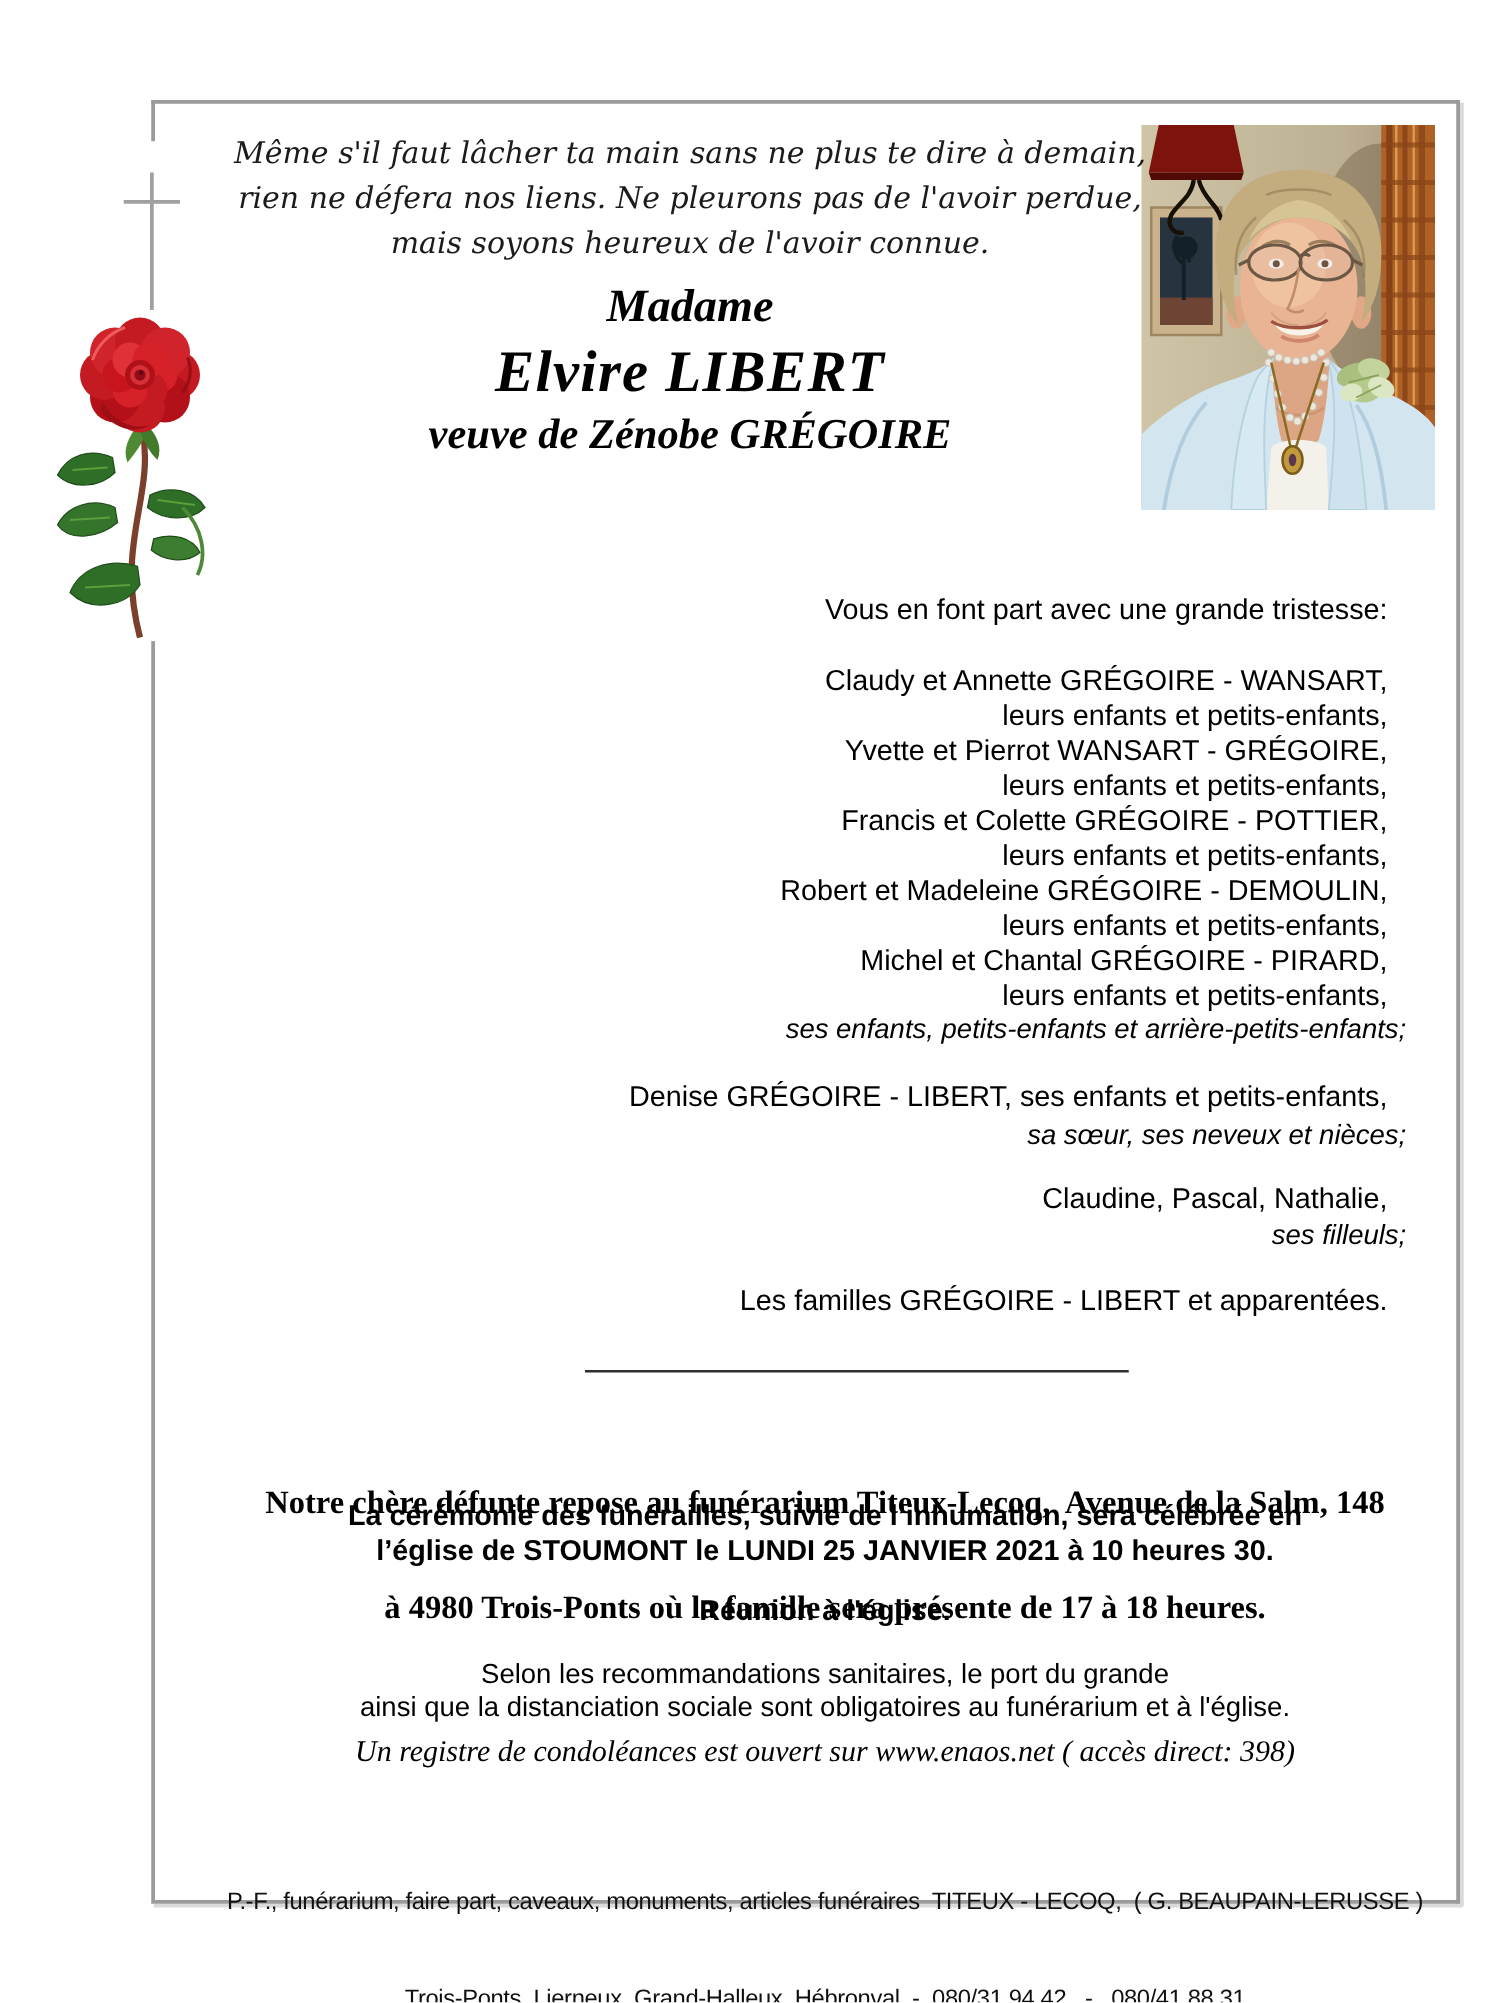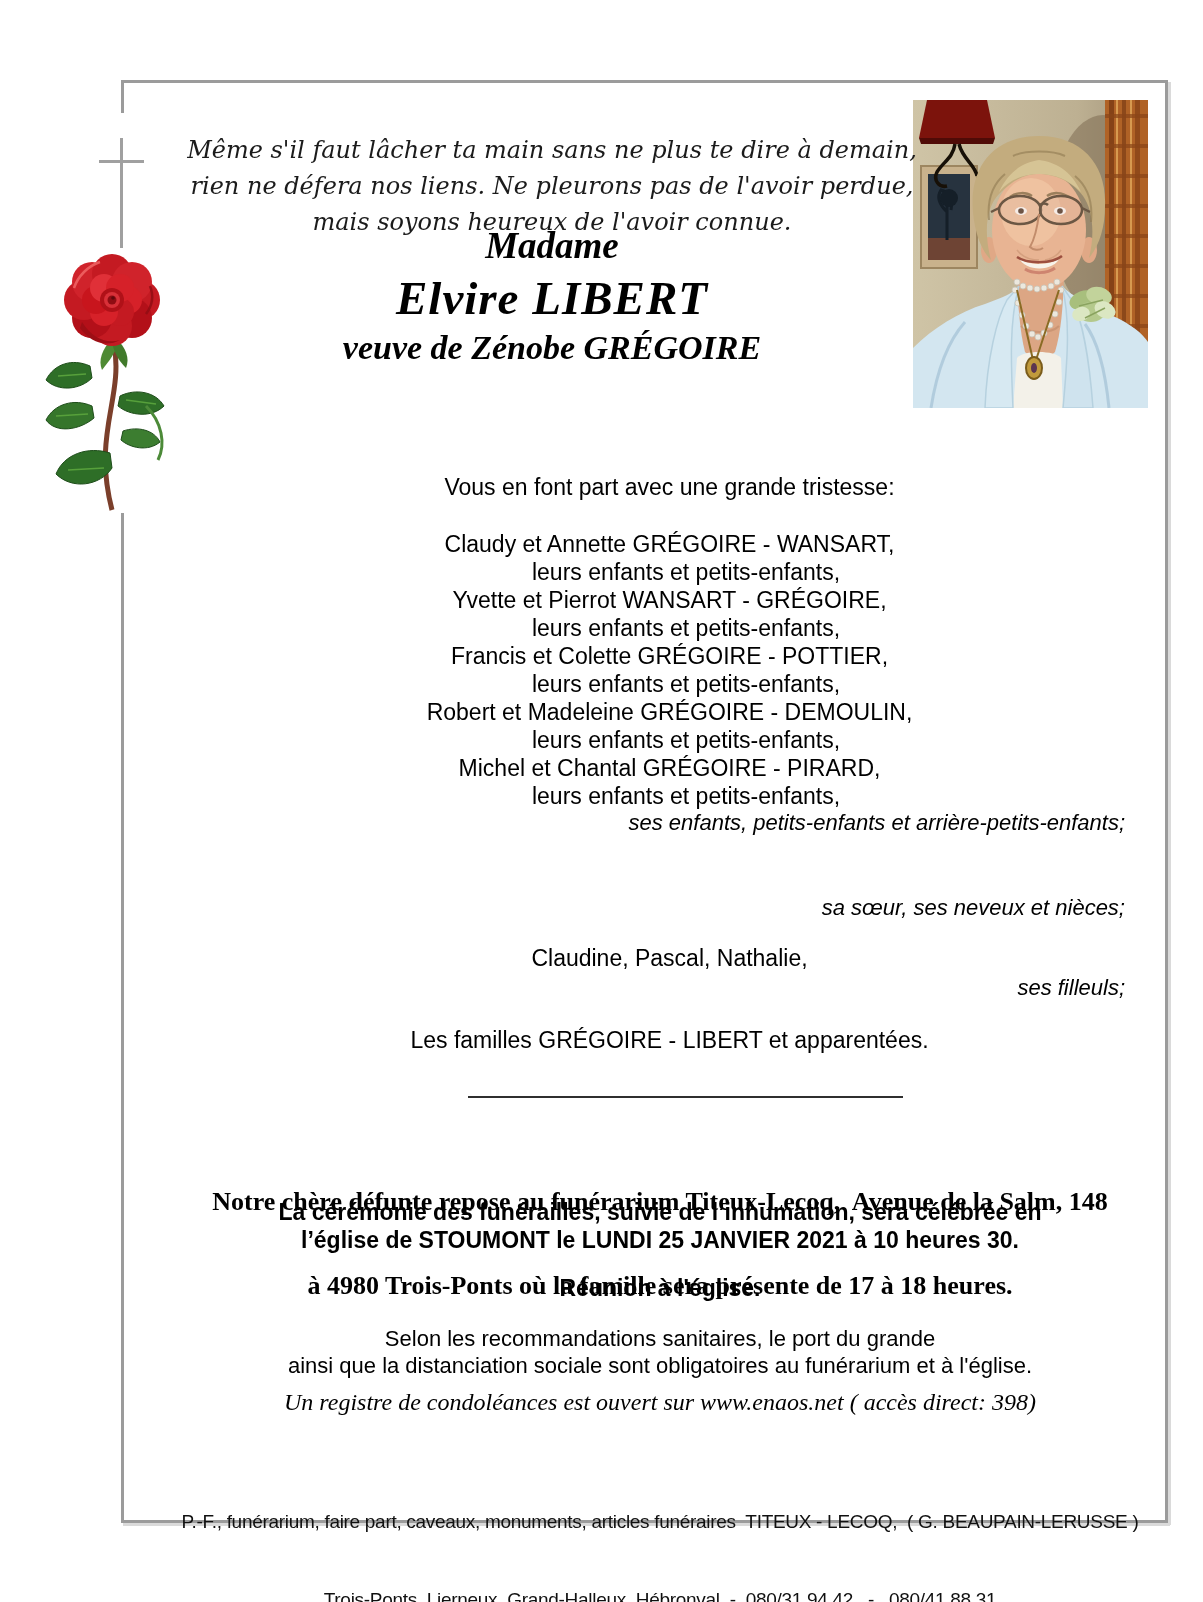--- a/index.html
+++ b/index.html
@@ -6,23 +6,23 @@
   .page{position:relative;width:1203px;height:1602px;background:#ffffff;overflow:hidden;
         font-family:"Liberation Sans",sans-serif;color:#000;}
   .abs{position:absolute;}
   
   .fline{position:absolute;background:#9b9b9b;}
   .fline.shadow-r{box-shadow:3px 2px 0 #dadada;}
   .fline.shadow-b{box-shadow:2px 3px 0 #dadada;}
   
   .ctr-top{position:absolute;left:152px;width:800px;text-align:center;}
   .ctr-low{position:absolute;left:140px;width:1040px;text-align:center;}
-  .leftcol{position:absolute;left:216px;width:907px;text-align:center;}
+  .leftcol{position:absolute;left:203px;width:907px;text-align:right;}
   .rightcol{position:absolute;left:218px;width:907px;text-align:right;}
-  .quote{font-family:"DejaVu Serif",serif;font-style:italic;font-size:24px;line-height:36px;color:#1b1b1b;margin-top:28px;}
+  .quote{font-family:"DejaVu Serif",serif;font-style:italic;font-size:24px;line-height:36px;color:#1b1b1b;}
   .madame{font-family:"Liberation Serif",serif;font-style:italic;font-weight:bold;font-size:37px;line-height:40px;}
   .bigname{font-family:"Liberation Serif",serif;font-style:italic;font-weight:bold;font-size:47px;line-height:52px;letter-spacing:1px;}
   .veuve{font-family:"Liberation Serif",serif;font-style:italic;font-weight:bold;font-size:34px;line-height:40px;}
   .sans{font-size:23px;line-height:25px;}
   .fam{font-size:23px;line-height:28px;}
   .fam .indent{padding-left:33px;}
   .relit{font-style:italic;font-size:22px;line-height:26px;}
   .serifbold{font-family:"Liberation Serif",serif;font-weight:bold;font-size:26px;line-height:28px;white-space:pre-wrap;}
   .sansbold{font-weight:bold;font-size:23px;line-height:28px;}
   .sansreg{font-size:22px;line-height:27px;}
@@ -218,20 +218,21 @@
     <div class="indent">leurs enfants et petits-enfants,</div>
     <div>Francis et Colette GRÉGOIRE - POTTIER,</div>
     <div class="indent">leurs enfants et petits-enfants,</div>
     <div>Robert et Madeleine GRÉGOIRE - DEMOULIN,</div>
     <div class="indent">leurs enfants et petits-enfants,</div>
     <div>Michel et Chantal GRÉGOIRE - PIRARD,</div>
     <div class="indent">leurs enfants et petits-enfants,</div>
   </div>
 
   <div class="rightcol relit" style="top:810px;">ses enfants, petits-enfants et arrière-petits-enfants;</div>
+  <div class="leftcol sans" style="top:865px;">Denise GRÉGOIRE - LIBERT, ses enfants et petits-enfants,</div>
   <div class="rightcol relit" style="top:895px;">sa sœur, ses neveux et nièces;</div>
   <div class="leftcol sans" style="top:946px;">Claudine, Pascal, Nathalie,</div>
   <div class="rightcol relit" style="top:975px;">ses filleuls;</div>
   <div class="leftcol sans" style="top:1028px;">Les familles GRÉGOIRE - LIBERT et apparentées.</div>
 
   <div class="divider"></div>
 
   <div class="ctr-low serifbold" style="top:1132px;">
     <div>Notre chère défunte repose au funérarium Titeux-Lecoq,  Avenue de la Salm, 148</div>
     <div>à 4980 Trois-Ponts où la famille sera présente de 17 à 18 heures.</div>

